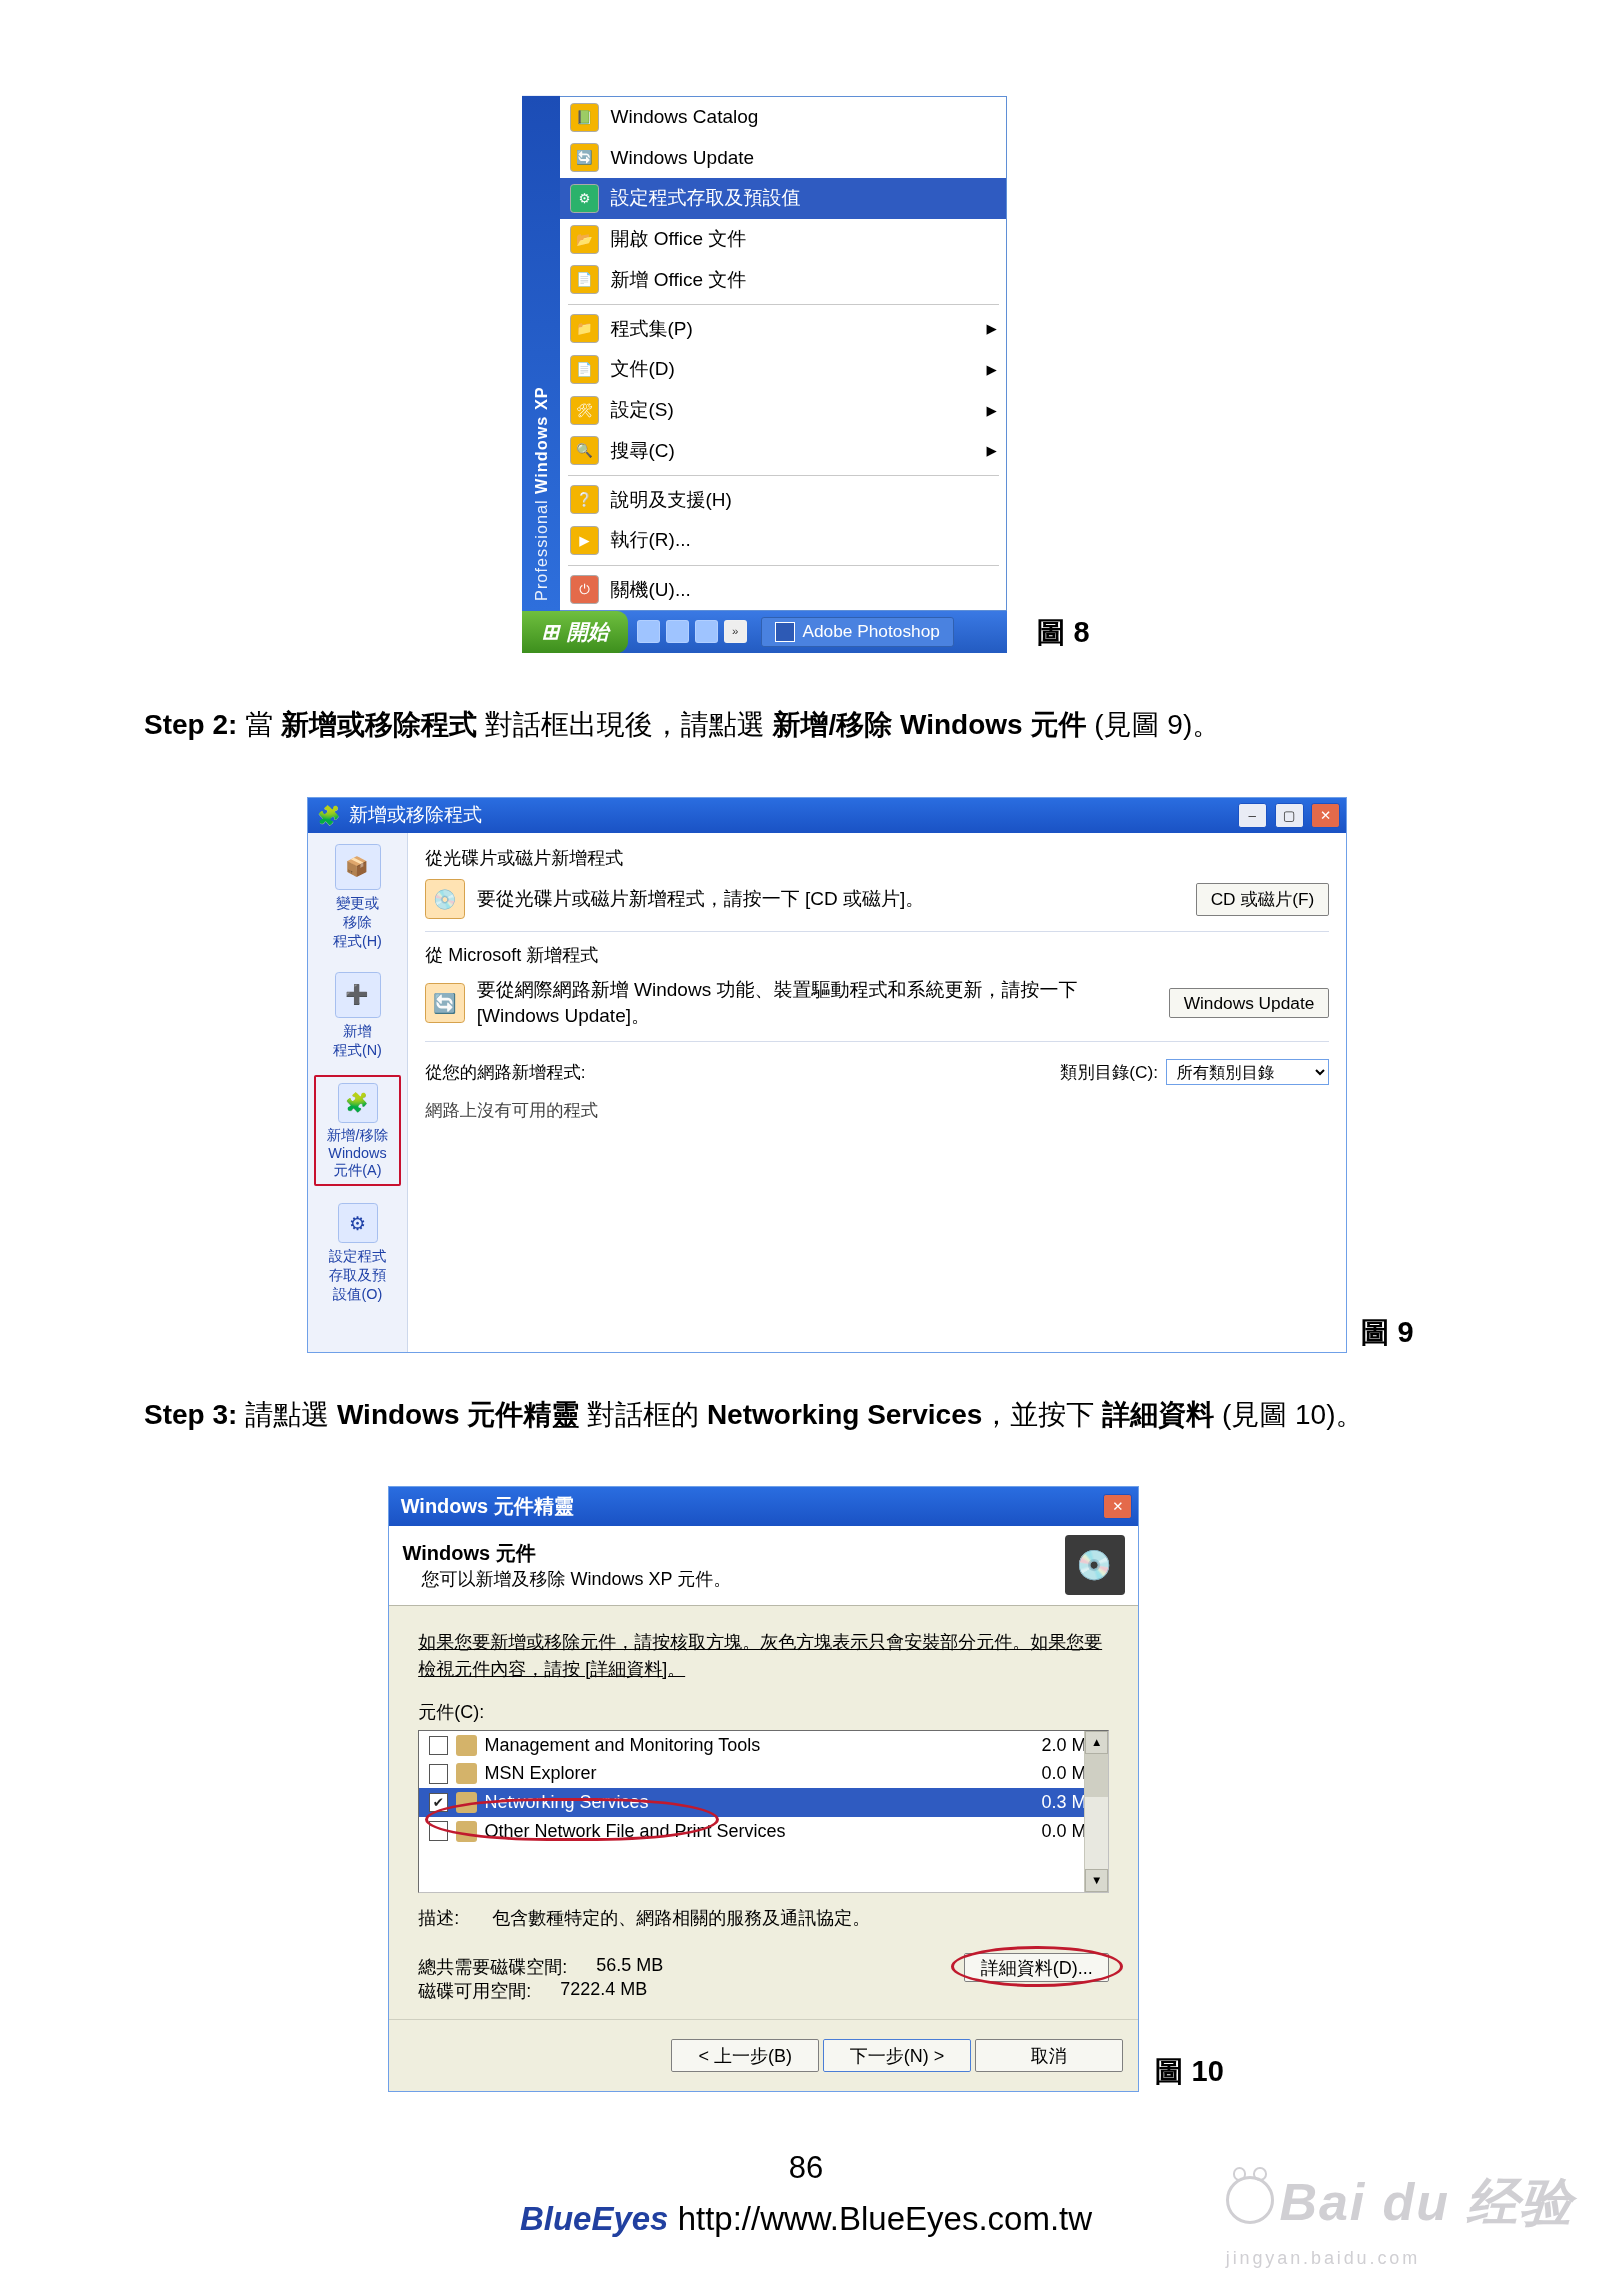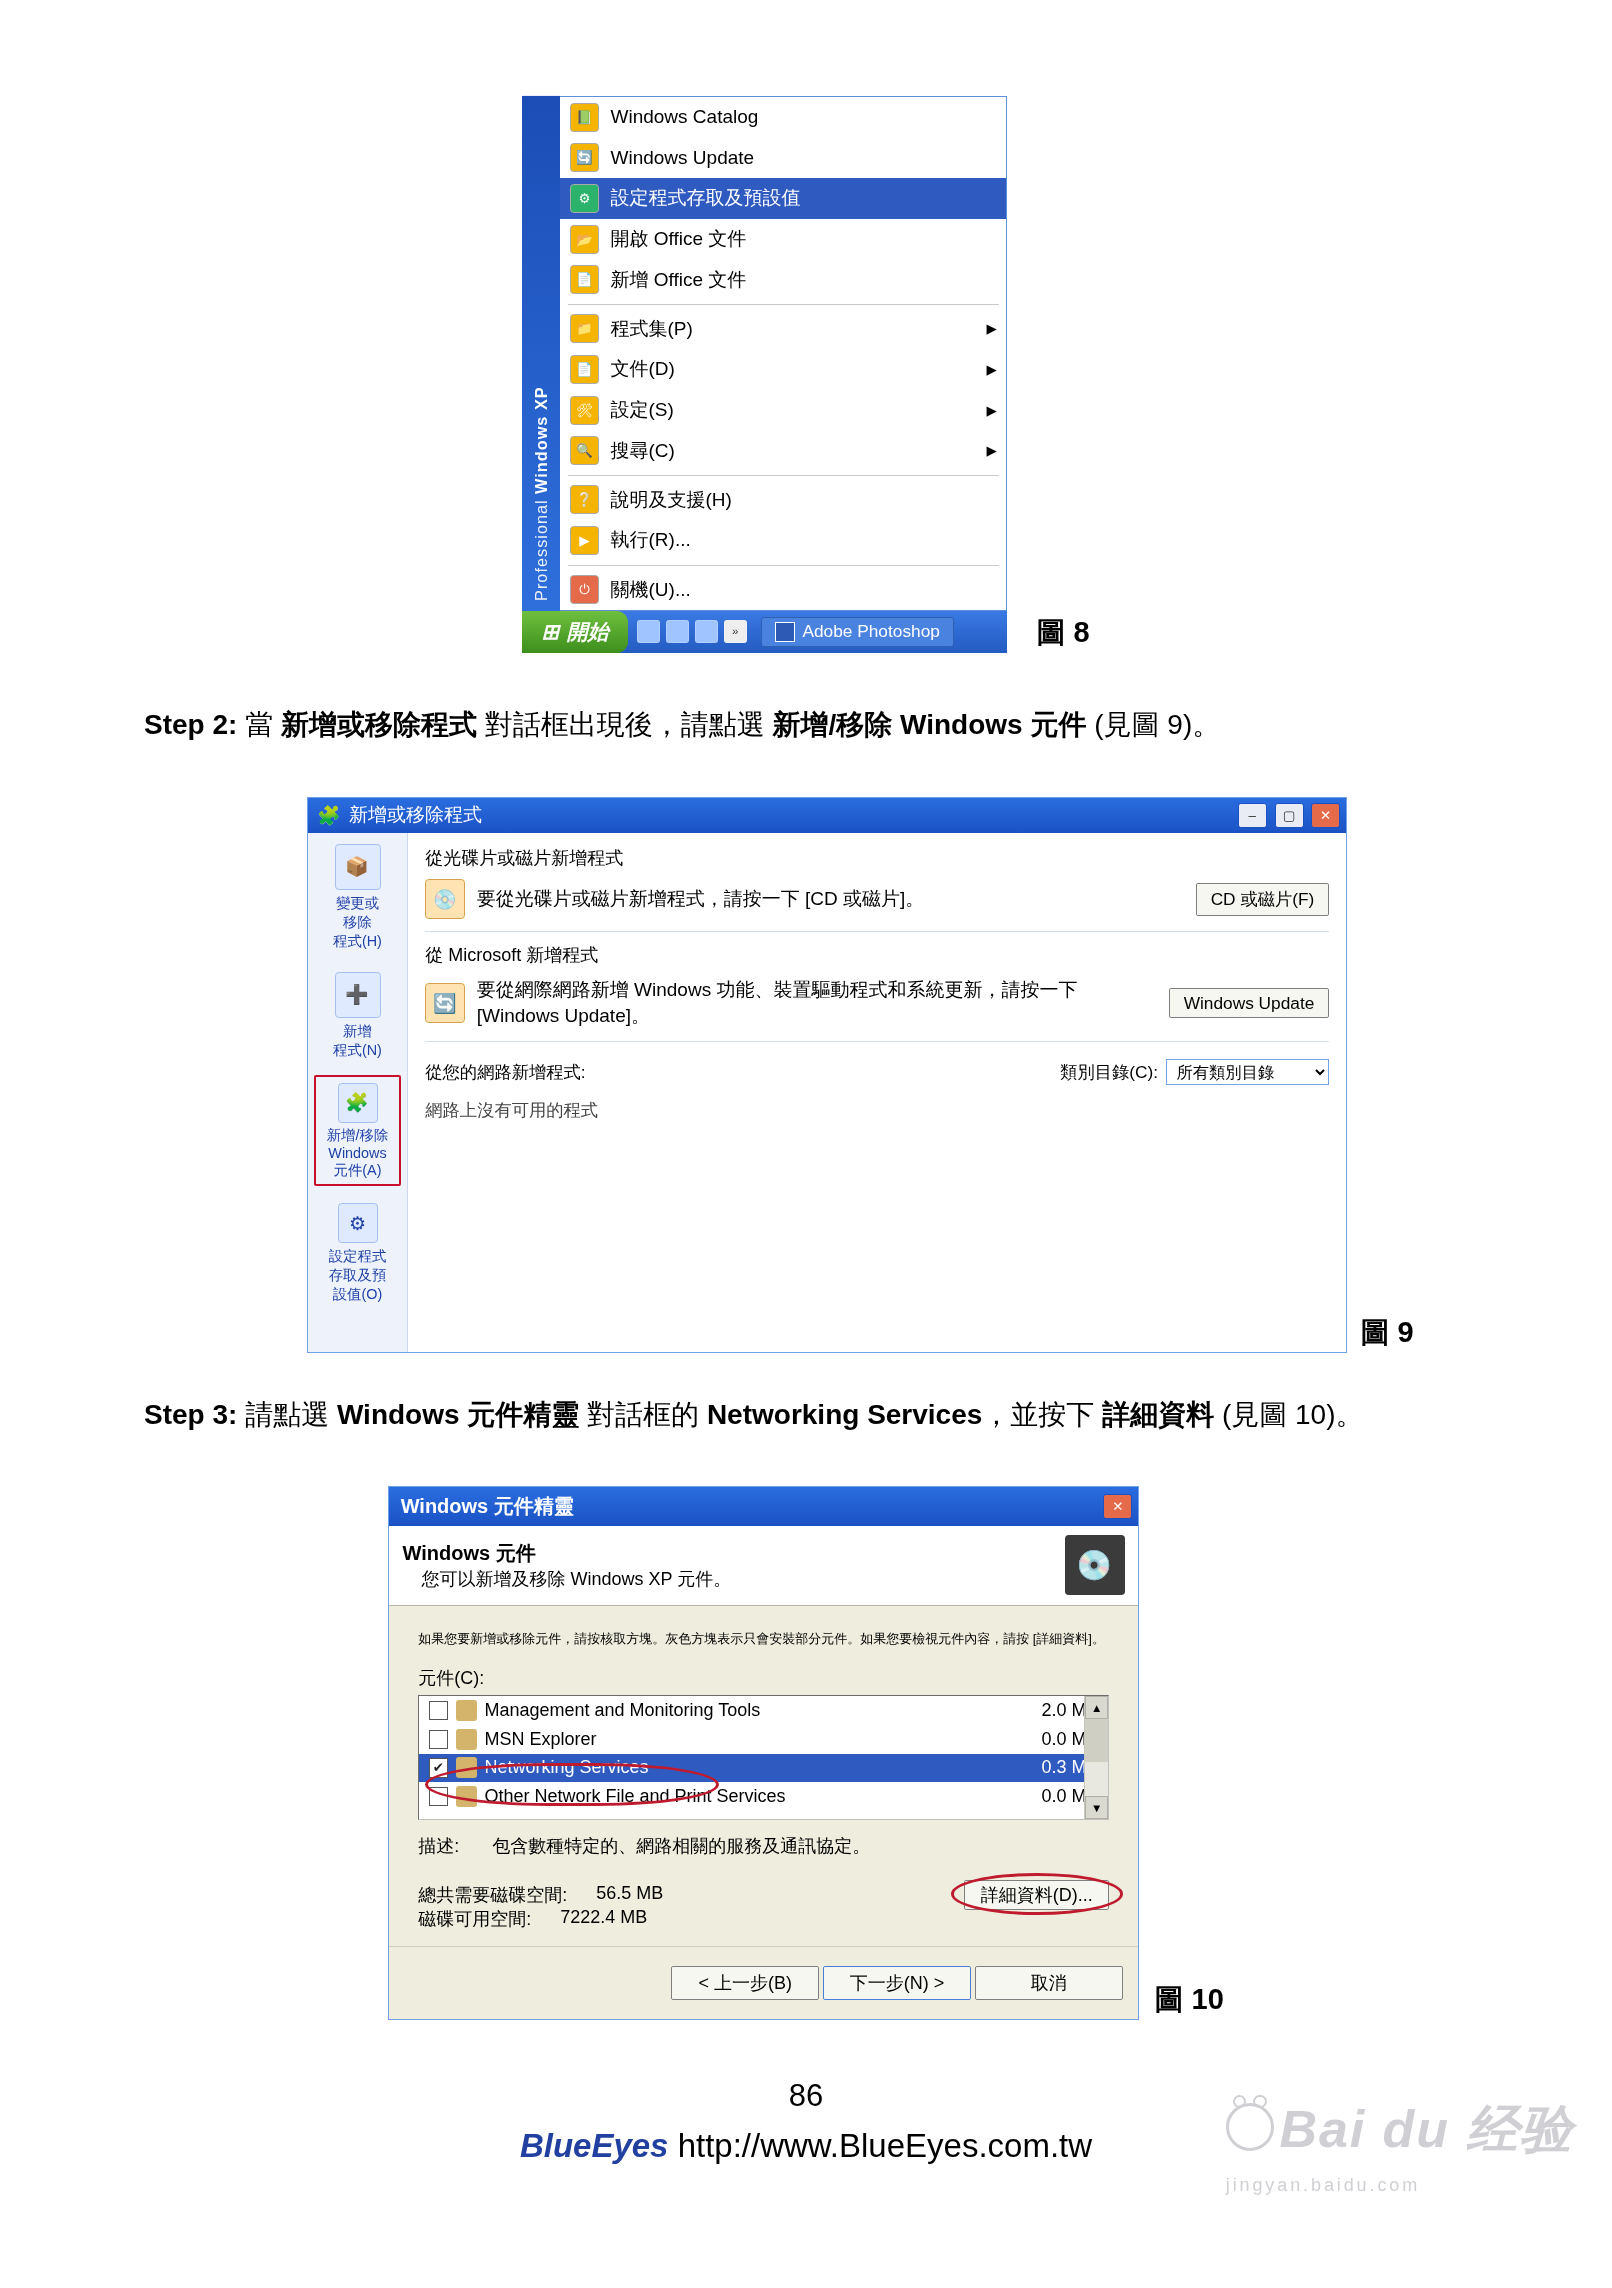--- a/index.html
+++ b/index.html
@@ -264,25 +264,25 @@
     align-items:center;
   }
   .wiz-head-left b { font-size:20px; }
   .wiz-head-left div:last-child { font-size:18px;margin-left:19px; }
   .wiz-head-icon {
     width:60px;height:60px;background:#3b3b3b;border-radius:3.8px;display:flex;align-items:center;justify-content:center;color:#fff;font-size:29px;
   }
   .wiz-body {
     padding: 23px 29px 15.4px 29px;
   }
-  .wiz-note{font-size:13px;line-height:1.5;}
+  .wiz-note{font-size:18px;line-height:1.5;text-decoration:underline;}
   .wiz-label{font-size:18px;margin-top:17.3px;}
   .wiz-list{
     margin-top:5.8px;
-    height:125px;
+    height:163px;
     background:#fff;
     border:1.9px inset #c0c0c0;
     box-sizing:border-box;
     position:relative;
   }
   .wiz-row{
     display:flex;align-items:center;gap:7.7px;
     padding:3.8px 9.6px;font-size:18px;
   }
   .wiz-row.net{background:#2f5bc1;color:#fff;}

